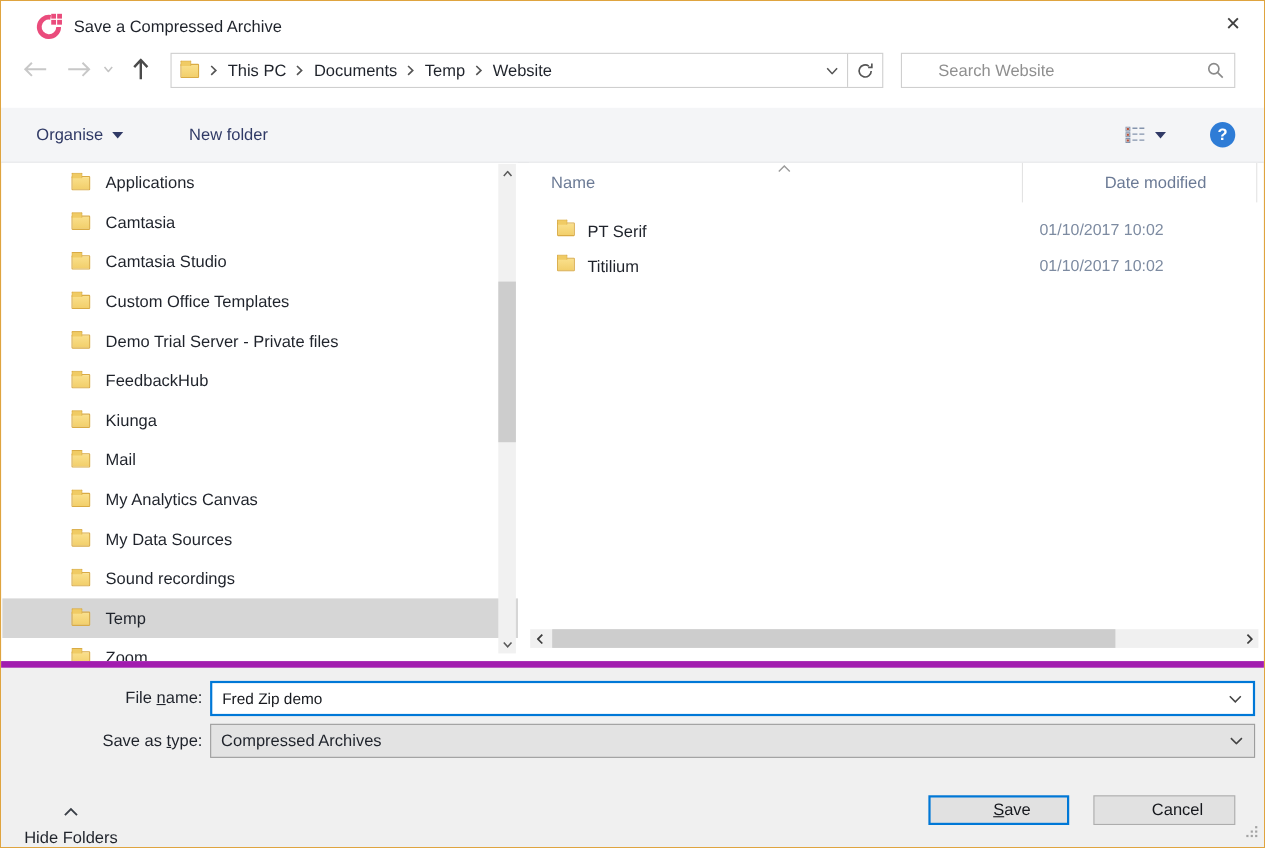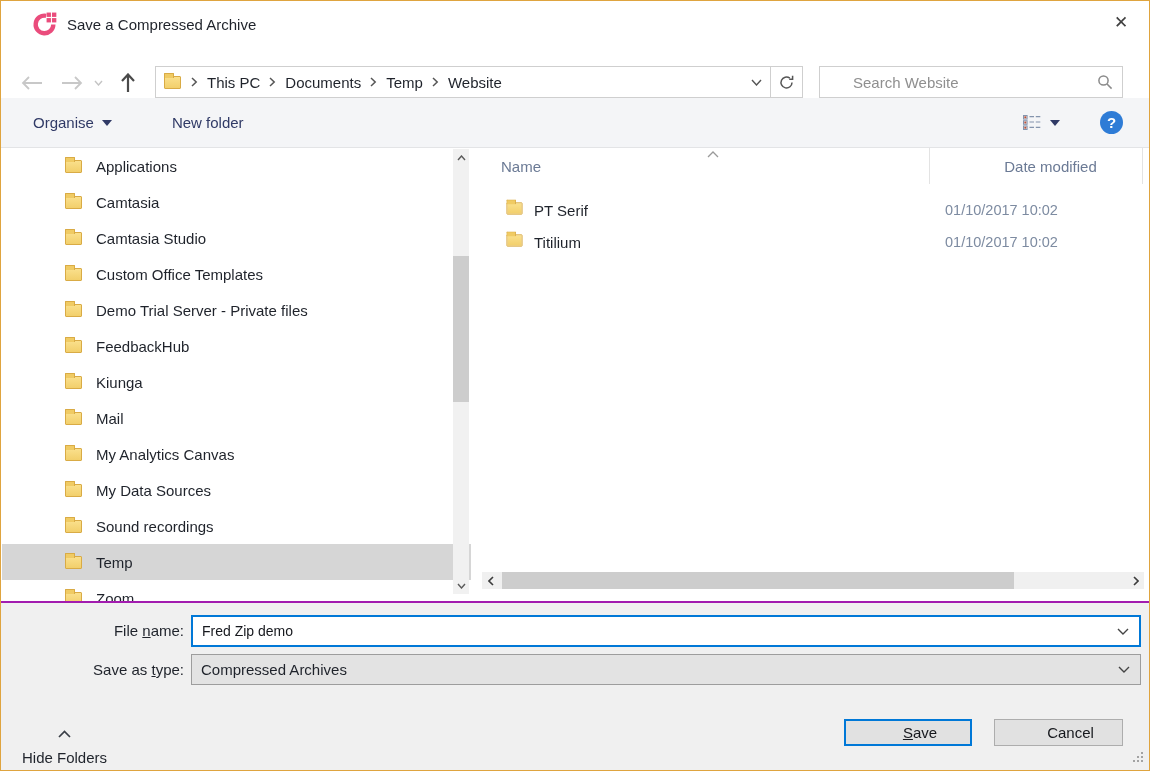--- a/index.html
+++ b/index.html
@@ -11,21 +11,21 @@
   
   .titlebar { position:absolute; top:0; left:0; right:0; height:47px;
               display:flex; align-items:center; padding-left:30px; background:#fff; }
   .apptitle { margin-left:9px; font-size:15px; }
   .closebtn { position:absolute; right:6px; top:4px; width:44px; height:34px;
               display:flex; align-items:center; justify-content:center;
               font-size:17px; color:#404040; cursor:pointer; }
 
   
   .navrow { position:absolute; top:47px; left:0; right:0; height:50px;
-            display:flex; align-items:flex-end; padding:0 18px 0 16px; background:#fff; }
+            display:flex; align-items:flex-start; padding:0 18px 0 16px; background:#fff; }
   .navbtn { display:flex; align-items:center; justify-content:center; height:30px; }
   .addressbar { height:32px; border:1px solid #cfcfcf; background:#fff;
                 display:flex; align-items:center; width:648px; margin-left:12px; }
   .crumb { display:flex; align-items:center; height:100%; padding:0 5px; cursor:pointer; }
   .crumbsep { display:flex; align-items:center; padding:0 4px; }
   .addr-tail { margin-left:auto; display:flex; align-items:center; height:100%; }
   .addr-chev { width:28px; height:100%; display:flex; align-items:center; justify-content:center; cursor:pointer; }
   .addr-div { width:1px; height:100%; background:#cfcfcf; }
   .refreshbtn { width:31px; height:100%; display:flex; align-items:center; justify-content:center; cursor:pointer; }
   .searchbox { height:32px; border:1px solid #cfcfcf; background:#fff; width:304px;
@@ -78,21 +78,21 @@
   .rrow .ncell { flex:0 0 448px; display:flex; align-items:flex-start; gap:11px; padding-left:25px; }
   .rrow .dcell { color:#7d8ba1; padding-left:16px; font-size:14.5px; }
 
   .hscroll { position:absolute; left:1px; right:0; bottom:12px; height:17px; background:#f0f0f0; }
   .hs-arrow { position:absolute; top:0; width:17px; height:17px; display:flex;
               align-items:center; justify-content:center; cursor:pointer; }
   .hs-thumb { position:absolute; left:20px; top:0; width:512px; height:17px; background:#cdcdcd; cursor:grab; }
 
   
   .bottom { position:absolute; left:0; top:600px; width:1148px; height:169px;
-            background:#f0f0f0; border-top:2px solid #a21caf; }
+            background:#f0f0f0; border-top:6px solid #a21caf; }
   .flabel { position:absolute; left:0; width:183px; text-align:right; font-size:15px; }
   .fname-wrap { position:absolute; left:190px; top:12px; width:950px; height:32px;
                 border:2px solid #0078d7; background:#fff; display:flex; align-items:center; }
   .fname-wrap input { flex:1; border:none; outline:none; padding:0 9px; font-size:14px; color:#16181d;
                       font-family:"Liberation Sans","DejaVu Sans",sans-serif; background:transparent; }
   .combo-chev { width:32px; height:100%; display:flex; align-items:center; justify-content:center; cursor:pointer; }
   .ftype-wrap { position:absolute; left:190px; top:51px; width:950px; height:31px;
                 border:1px solid #9d9d9d; background:#e3e3e3; display:flex; align-items:center;
                 padding-left:9px; cursor:pointer; }
   .ftype-wrap .val { flex:1; font-size:15px; }

